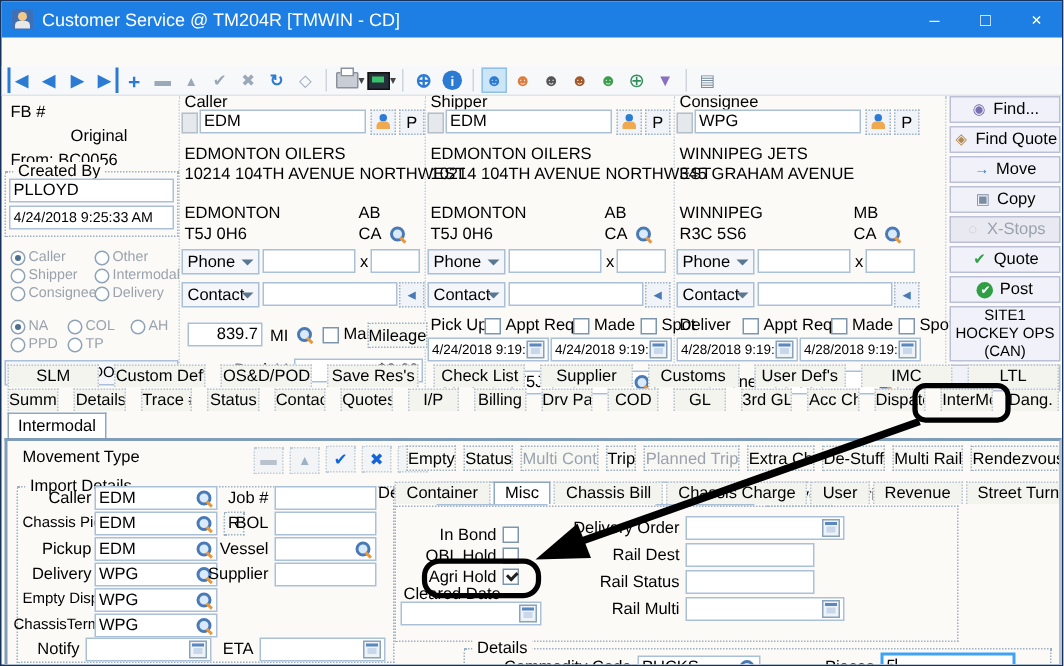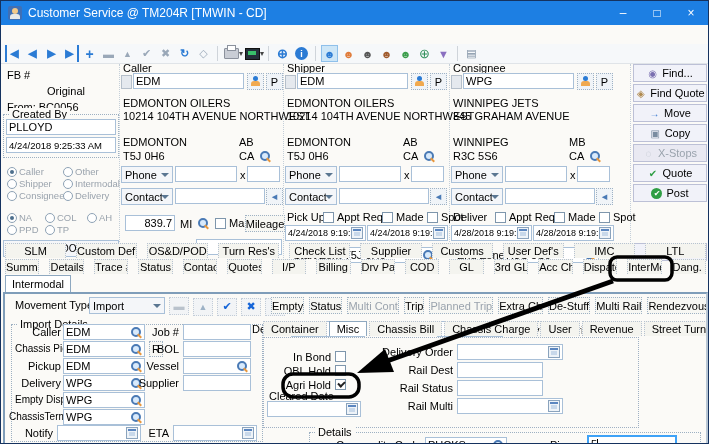--- a/index.html
+++ b/index.html
@@ -360,30 +360,35 @@
         <span>X-Stops</span>
       </div>
     <div class="sbtn" style="top:100px">
         <span class="bico" style="color:#2f9e44">✔</span>
         <span>Quote</span>
       </div>
     <div class="sbtn" style="top:120px">
         <span class="bico" style="background:#2f9e44;border-radius:50%;color:#fff;font-size:8px">✔</span>
         <span>Post</span>
       </div>
+    <div class="sbtn" style="top:140px;height:37px;flex-direction:column;gap:0;line-height:12px;font-size:10px">
+      <span>SITE1</span>
+        <span>HOCKEY OPS</span>
+        <span>(CAN)</span>
+    </div>
     <div class="sbtn" style="top:179px">
         <span class="printico"></span>
         <span>Print</span>
       </div>
 
     <div class="trow" style="top:179px">
       <div class="tab">SLM</div>
       <div class="tab">Custom Def's</div>
       <div class="tab">OS&amp;D/POD</div>
-      <div class="tab">Turn Res's</div>
+      <div class="tab">Save Res's</div>
       <div class="tab">Check List</div>
       <div class="tab">Supplier</div>
       <div class="tab">Customs</div>
       <div class="tab">User Def's</div>
       <div class="tab">IMC</div>
       <div class="tab">LTL</div>
     </div>
     <div class="trow" style="top:195px">
       <div class="tab">Summary</div>
       <div class="tab">Details</div>
@@ -399,23 +404,20 @@
       <div class="tab">3rd GL</div>
       <div class="tab">Acc Chgs</div>
       <div class="tab">Dispatch</div>
       <div class="tab">InterModal</div>
       <div class="tab">Dang. Goods</div>
     </div>
     <div class="tab seltab" style="position:absolute;left:4px;top:211px;width:64px;padding:2px 0;text-align:center">Intermodal</div>
 
     <div class="impanel">
       <span class="lbl" style="left:10px;top:5px">Movement Type</span>
-      <div class="sel" style="left:84px;top:3px;width:76px">
-          <span>Import</span>
-        </div>
       <span class="lbl" style="left:164px;top:3px">
         <span class="mico" style="color:#b9c2cc">▬</span>
         <span class="mico" style="color:#9db2c6;font-size:9px">▲</span>
         <span class="mico" style="color:#1565d8">✔</span>
         <span class="mico" style="color:#1565d8">✖</span>
         <span class="mico" style="color:#b9c2cc">↻</span>
       </span>
       <span style="position:absolute;left:266px;top:3px;right:4px;display:flex;gap:5px">
         <span class="btn" style="position:static;flex:1;height:17px">Empty</span>
         <span class="btn" style="position:static;flex:1;height:17px">Status</span>

